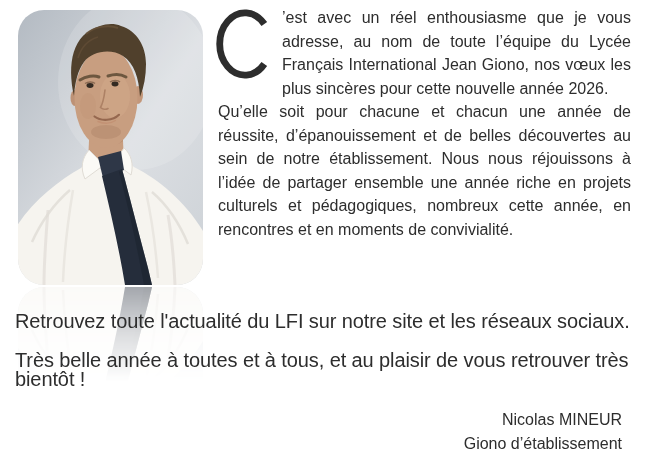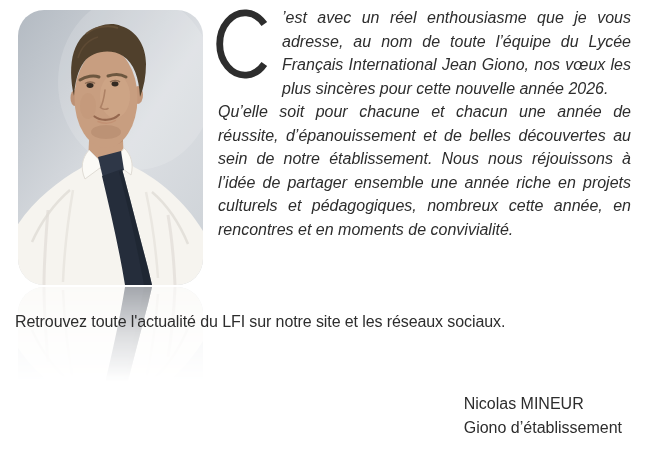--- a/index.html
+++ b/index.html
@@ -21,32 +21,32 @@
   .photo-reflection{
     position:absolute;left:18px;top:287px;width:185px;height:105px;
     overflow:hidden;pointer-events:none;
     -webkit-mask-image:linear-gradient(180deg,rgba(0,0,0,.42) 0%,rgba(0,0,0,.16) 45%,rgba(0,0,0,0) 90%);
             mask-image:linear-gradient(180deg,rgba(0,0,0,.42) 0%,rgba(0,0,0,.16) 45%,rgba(0,0,0,0) 90%);
   }
   .photo-reflection svg{display:block;transform:scaleY(-1);}
 
   
   .letter-body{position:absolute;left:218px;top:6px;width:413px;}
-  .para{font-size:16px;line-height:23.5px;text-align:justify;color:var(--text);font-style:italic;}
+  .para{font-size:16px;line-height:23.5px;text-align:justify;color:var(--text);}
   .para-wishes{}
   .dropcap{float:left;width:60px;height:70px;margin:3px 8px 0 -4px;}
   .dropcap svg{display:block;}
 
   
   .footer-lines{position:absolute;left:15px;top:312px;width:620px;z-index:2;}
-  .footer-lines p{font-size:16px;line-height:19px;letter-spacing:-0.1px;color:var(--text);}
+  .footer-lines p{font-size:20px;line-height:19px;letter-spacing:-0.1px;color:var(--text);}
   .line-greeting{margin-top:20px;}
 
   
-  .signature{position:absolute;right:24px;top:392px;z-index:2;}
+  .signature{position:absolute;right:24px;top:408px;text-align:right;z-index:2;}
   .signature p{font-size:16px;line-height:23.5px;color:var(--text);}
 </style>
 </head>
 <body>
 
 <div class="page">
 
   <figure class="photo" aria-label="Portrait photo of a smiling man with brown hair wearing a white shirt and a dark navy tie, on a light grey studio background, with a faded mirror reflection below">
     <svg width="185" height="275" viewBox="0 0 185 275" aria-hidden="true">
       <defs>
@@ -190,20 +190,21 @@
           <path d="M 50.9 15.4 A 26 32 0 1 0 50.9 56.6" fill="none" stroke="var(--text,#2d2d2d)" stroke-width="7"></path>
         </svg>
       </span>
       <span>’est avec un réel enthousiasme que je vous adresse, au nom de toute l’équipe du Lycée Français International Jean Giono, nos vœux les plus sincères pour cette nouvelle année 2026.</span>
     </p>
     <p class="para para-wishes">Qu’elle soit pour chacune et chacun une année de réussite, d’épanouissement et de belles découvertes au sein de notre établissement. Nous nous réjouissons à l’idée de partager ensemble une année riche en projets culturels et pédagogiques, nombreux cette année, en rencontres et en moments de convivialité.</p>
   </div>
 
   <div class="footer-lines">
     <p class="line-social">Retrouvez toute l'actualité du LFI sur notre site et les réseaux sociaux.</p>
+    <p class="line-greeting">Très belle année à toutes et à tous, et au plaisir de vous retrouver très bientôt&nbsp;!</p>
   </div>
 
   <div class="signature">
     <p>Nicolas MINEUR</p>
     <p>Giono d’établissement</p>
   </div>
 
 </div>
 
 </body></html>

